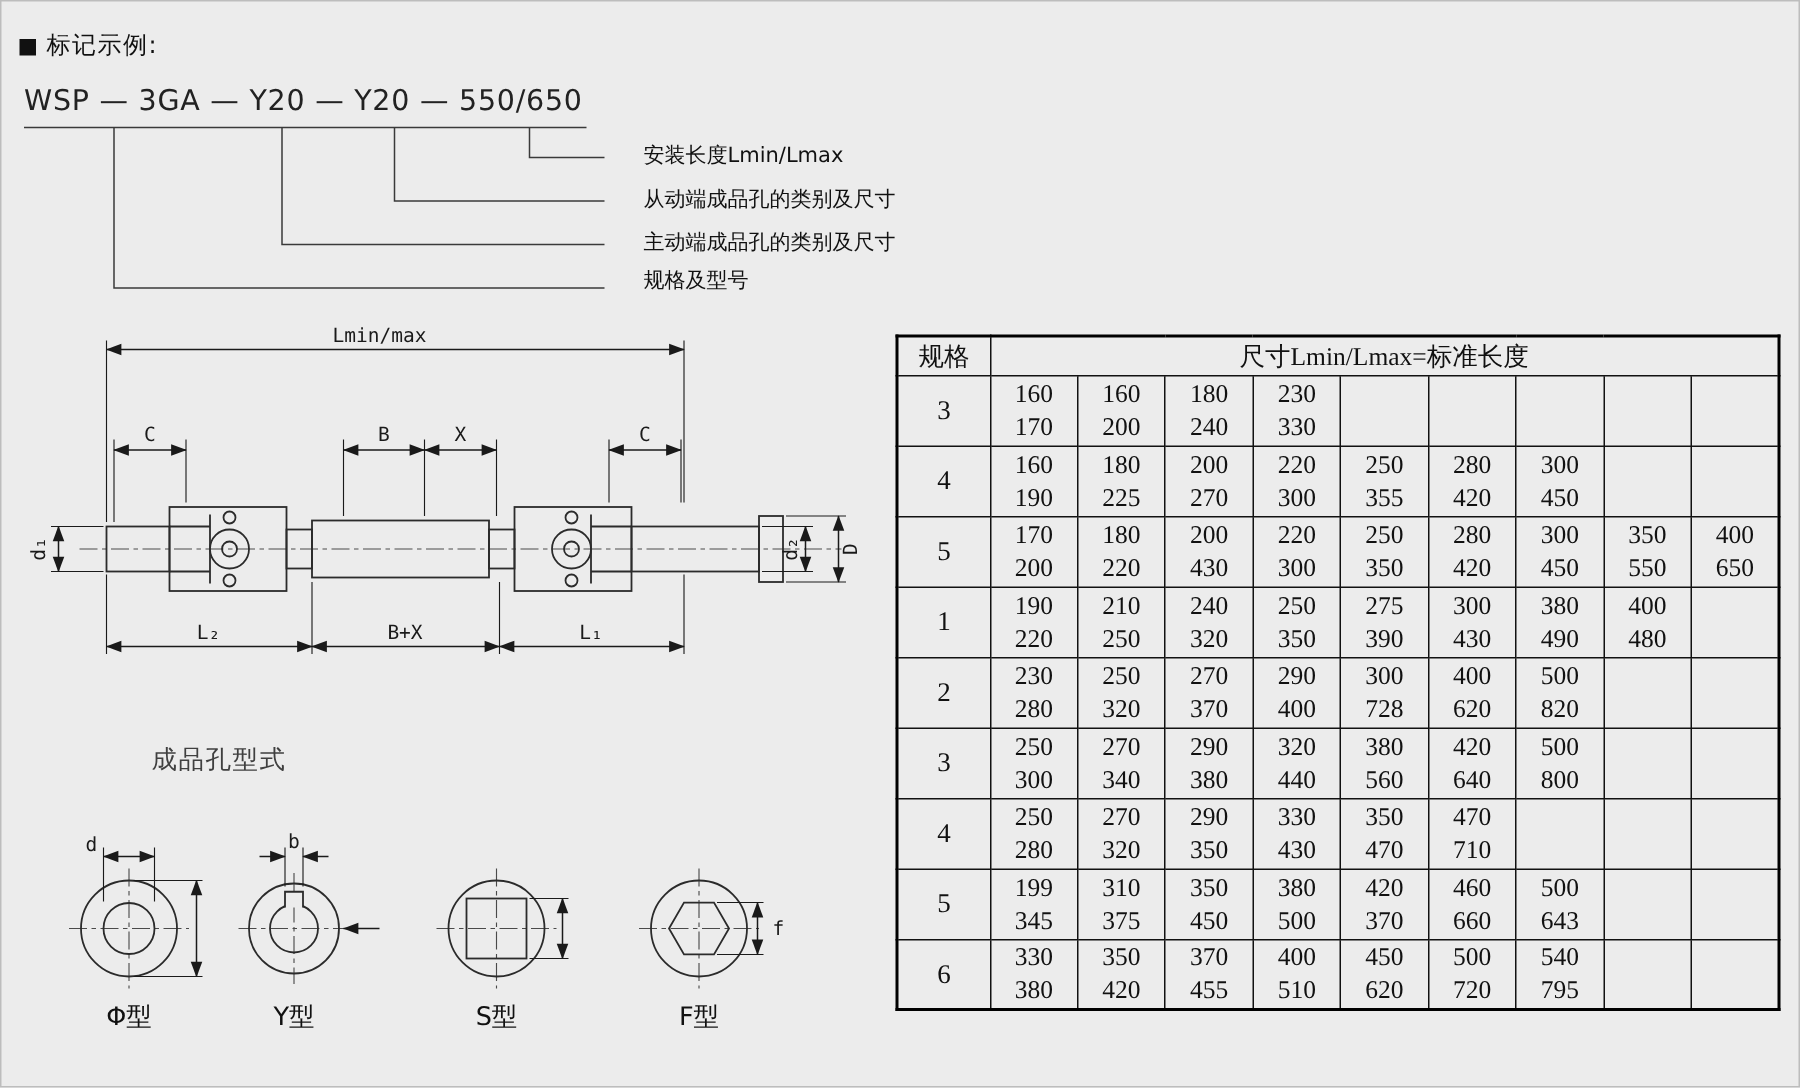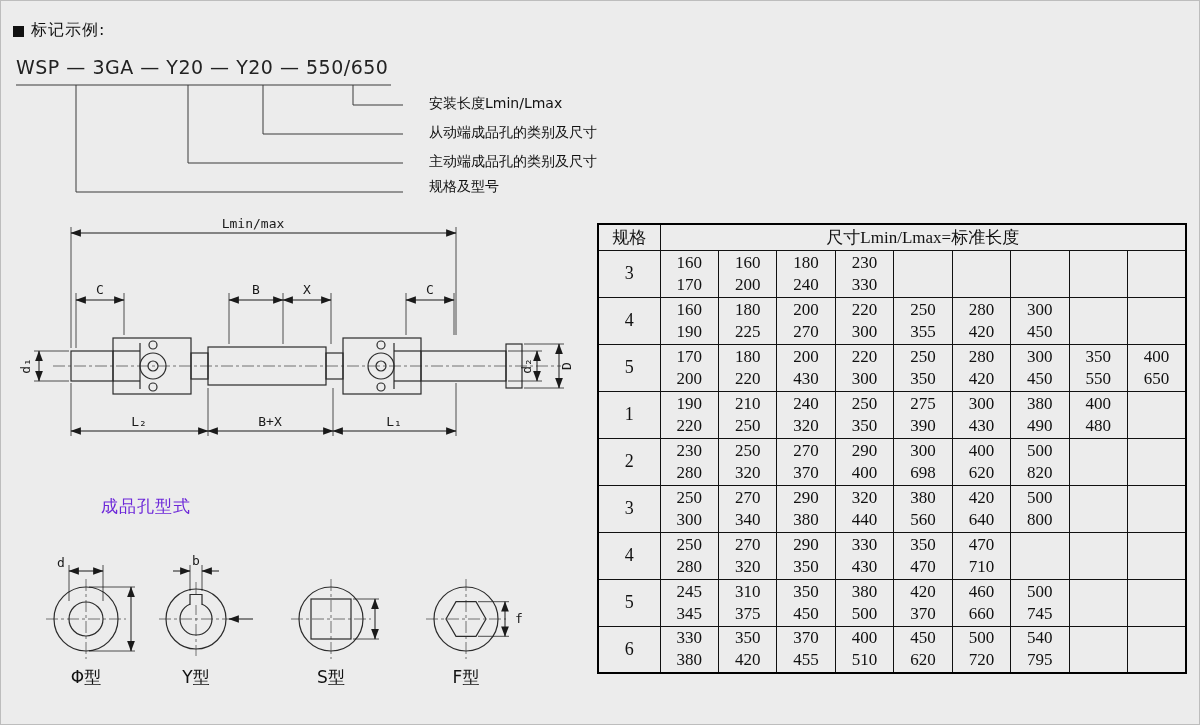--- a/index.html
+++ b/index.html
@@ -4,21 +4,21 @@
 <style>
   * { box-sizing: border-box; }
   html,body { margin:0; padding:0; }
   body { width:1200px; height:725px; background:#fff; font-family:"DejaVu Sans","Liberation Sans",sans-serif; }
   .page { position:relative; width:1200px; height:725px; background:#ececec; border:1px solid #bdbdbd; overflow:hidden; color:#1a1a1a; }
   .abs { position:absolute; }
   .bullet { width:11px; height:11px; background:#111; }
   .sec-title { font-size:16px; color:#111; letter-spacing:1px; }
   .code { font-size:19px; letter-spacing:0.5px; color:#222; white-space:nowrap; }
   .callout { font-size:14px; color:#111; white-space:nowrap;margin-left:20px; }
-  .holes-title { font-size:17px; color:#6d28d9; letter-spacing:1px; }
+  .holes-title { font-size:17px; color:#404040; letter-spacing:1px; }
 
   table.size-table { position:absolute; left:596px; top:222px; width:590px; border-collapse:collapse; table-layout:fixed; font-family:"Liberation Serif","DejaVu Serif",serif; border:2px solid #000000; }
   .size-table td, .size-table th { border:1px solid #111; text-align:center; vertical-align:middle; padding:0; color:#111; }
   .size-table thead th { height:26px; font-size:17px; font-weight:normal; }
   .spec-cell { font-size:18px; }
   .val-cell { height:47px; font-size:17px; }
   .val-cell div { line-height:22px; height:22px; }
 
   .dim { stroke:#1a1a1a; stroke-width:1; fill:none; }
   .ext { stroke:#1a1a1a; stroke-width:0.75; fill:none; }
@@ -382,21 +382,21 @@
           <td class="val-cell">
             <div>270</div>
             <div>370</div>
           </td>
           <td class="val-cell">
             <div>290</div>
             <div>400</div>
           </td>
           <td class="val-cell">
             <div>300</div>
-            <div>698</div>
+            <div>728</div>
           </td>
           <td class="val-cell">
             <div>400</div>
             <div>620</div>
           </td>
           <td class="val-cell">
             <div>500</div>
             <div>820</div>
           </td>
           <td class="val-cell">
@@ -482,21 +482,21 @@
             <div></div>
           </td>
           <td class="val-cell">
             <div></div>
             <div></div>
           </td>
         </tr>
         <tr>
           <td class="spec-cell">5</td>
           <td class="val-cell">
-            <div>245</div>
+            <div>199</div>
             <div>345</div>
           </td>
           <td class="val-cell">
             <div>310</div>
             <div>375</div>
           </td>
           <td class="val-cell">
             <div>350</div>
             <div>450</div>
           </td>
@@ -507,21 +507,21 @@
           <td class="val-cell">
             <div>420</div>
             <div>370</div>
           </td>
           <td class="val-cell">
             <div>460</div>
             <div>660</div>
           </td>
           <td class="val-cell">
             <div>500</div>
-            <div>745</div>
+            <div>643</div>
           </td>
           <td class="val-cell">
             <div></div>
             <div></div>
           </td>
           <td class="val-cell">
             <div></div>
             <div></div>
           </td>
         </tr>

